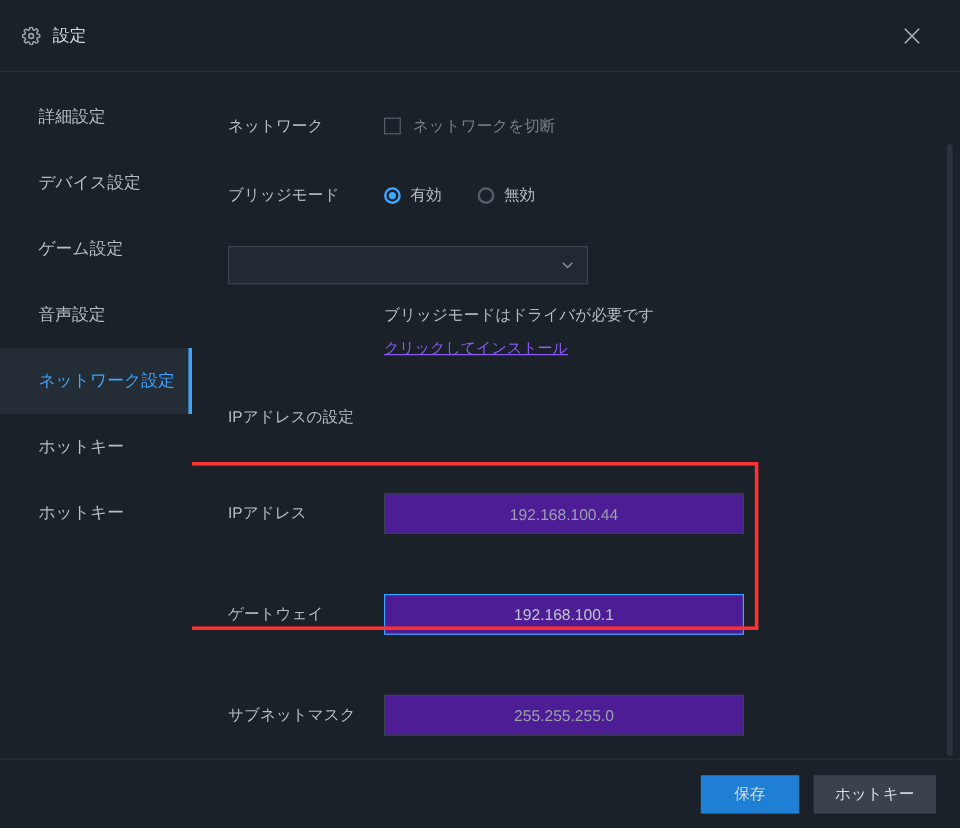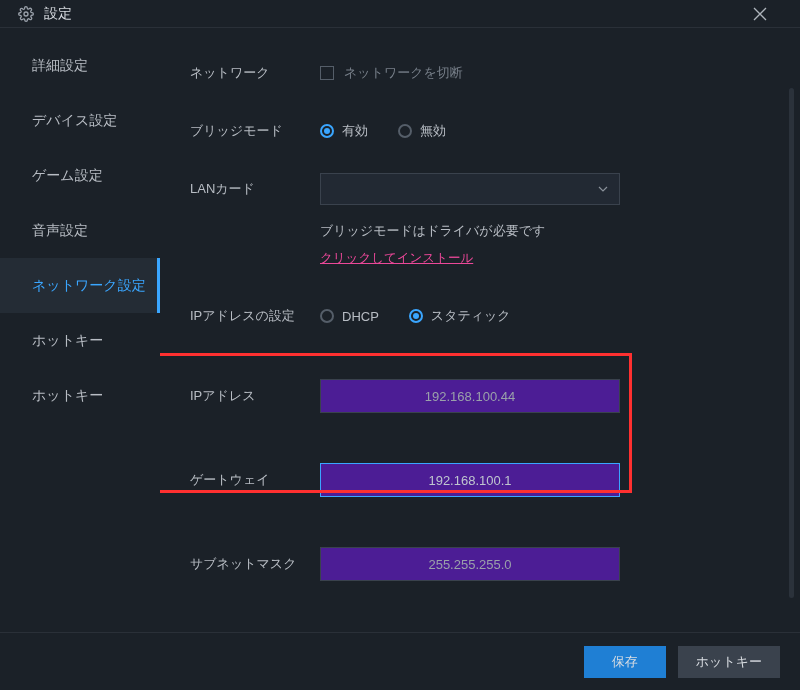--- a/index.html
+++ b/index.html
@@ -8,21 +8,21 @@
       height: 690px;
       background: #1b2128;
       font-family: "Segoe UI", "Meiryo", sans-serif;
       color: #c3c8ce;
       font-size: 13px;
       overflow: hidden;
       display: flex;
       flex-direction: column;
     }
     .titlebar {
-      height: 28px;
+      height: 60px;
       display: flex;
       align-items: center;
       padding: 0 28px 0 18px;
       border-bottom: 1px solid #2a3038;
     }
     .titlebar .gear { width: 16px; height: 16px; margin-right: 10px; }
     .titlebar .title { color: #d9dde2; font-size: 14px; }
     .titlebar .spacer { flex: 1; }
     .titlebar .close { width: 24px; height: 24px; display: flex; align-items: center; justify-content: center; cursor: pointer; color: #aeb4bb; }
     .body { flex: 1; display: flex; min-height: 0; }
@@ -84,21 +84,21 @@
     .radio.checked .rdot::after {
       content: ""; position: absolute; width: 6px; height: 6px; background: #3aa6ff; border-radius: 50%; top: 2px; left: 2px;
     }
     .radio .rlabel { color: #b8bdc4; font-size: 13px; }
     .select {
       flex: 0 0 300px; height: 32px; border: 1px solid #3a424d; background: #222933;
       display: flex; align-items: center; justify-content: flex-end; padding: 0 10px; color: #8a919a;
     }
     .select .chev { width: 12px; height: 12px; }
     .note { color: #b8bdc4; margin-left: 130px; }
-    .link { color: #ec4899; text-decoration: underline; margin-left: 130px; margin-top: 10px; display:inline-block; cursor:pointer; font-size:12.5px; }
+    .link { color: #8b5cf6; text-decoration: underline; margin-left: 130px; margin-top: 10px; display:inline-block; cursor:pointer; font-size:12.5px; }
     .input {
       flex: 0 0 300px; height: 34px; border: 1px solid #3a424d; background: #4c1d95;
       color: #9aa1aa; padding: 0 12px; font-size: 13px; outline:none;text-align:center;
     }
     .input.focused { border-color: #3aa6ff; color:#bfc6cf; }
     .highlight {
       position: absolute;
       border: 3px solid #ff3030;
       pointer-events: none;
     }
@@ -166,47 +166,36 @@
           <span class="rlabel">有効</span>
         </div>
         <div class="radio">
           <span class="rdot"></span>
           <span class="rlabel">無効</span>
         </div>
       </div>
     </div>
 
     <div class="row sect">
-      <span class="label">LANカード</span>
       <div class="select">
         <svg class="chev" viewBox="0 0 12 12" fill="none" stroke="#8a919a" stroke-width="1.2">
             <path d="M2 4 L6 8 L10 4"></path>
           </svg>
       </div>
     </div>
 
     <div style="margin-top:6px;">
       <div class="note">ブリッジモードはドライバが必要です</div>
       <a class="link">クリックしてインストール</a>
     </div>
 
     <div class="block-gap"></div>
 
     <div class="row sect">
       <span class="label">IPアドレスの設定</span>
-      <div class="radio-group">
-        <div class="radio">
-          <span class="rdot"></span>
-          <span class="rlabel">DHCP</span>
-        </div>
-        <div class="radio checked">
-          <span class="rdot"></span>
-          <span class="rlabel">スタティック</span>
-        </div>
-      </div>
     </div>
 
     <div class="block-gap"></div>
 
     <div class="row">
       <span class="label">IPアドレス</span>
       <input class="input" value="192.168.100.44" style="">
     </div>
 
     <div style="height:30px;"></div>

